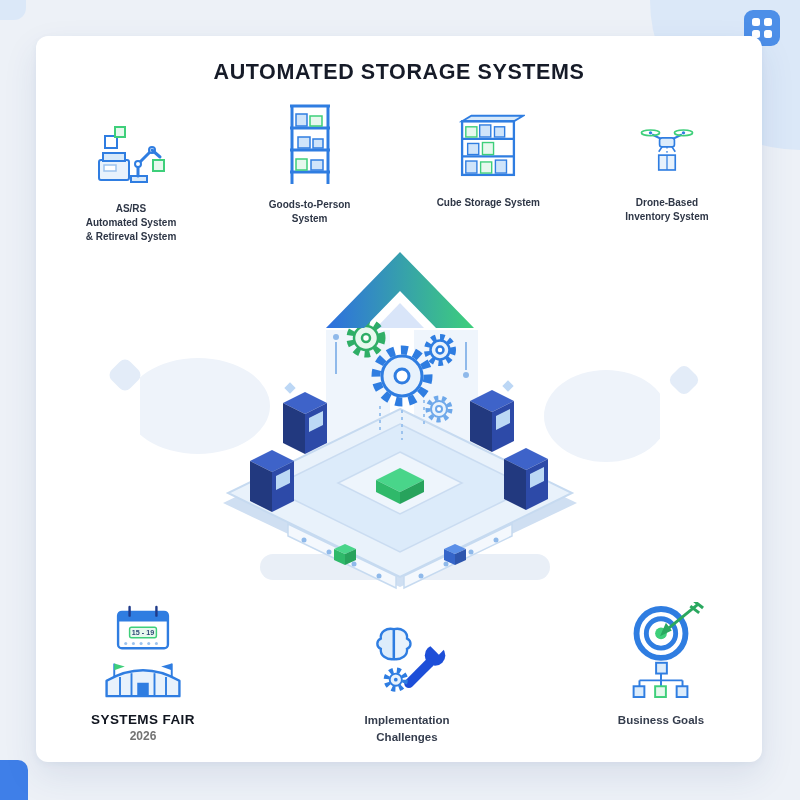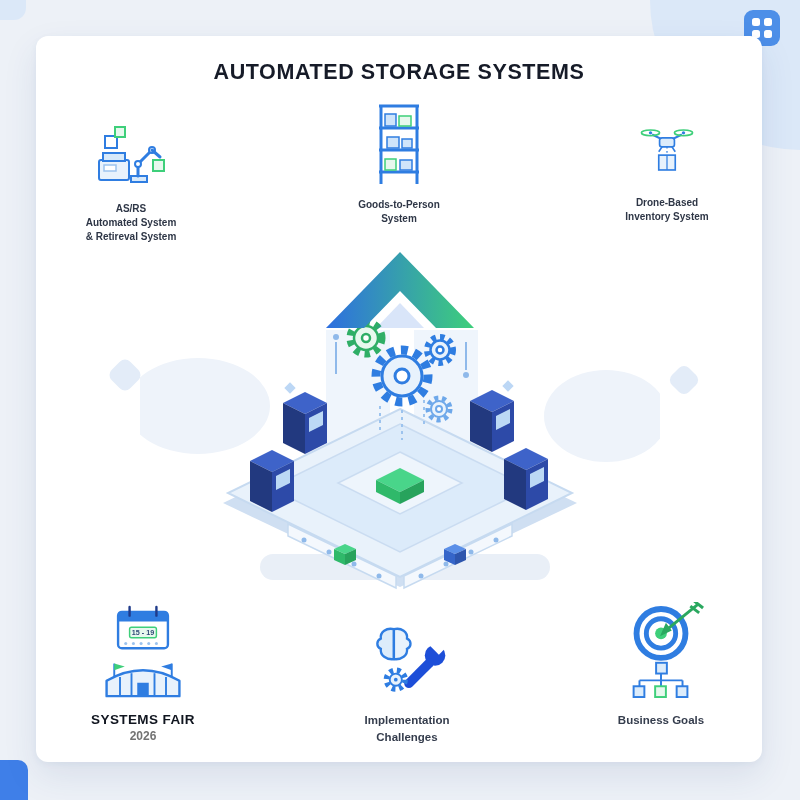--- a/index.html
+++ b/index.html
@@ -92,20 +92,39 @@
           <rect x="39" y="41" width="10" height="9" fill="#cfe4fa" stroke="#2f7de1" stroke-width="1.5"></rect>
           <rect x="22" y="61" width="11" height="11" fill="#e7f8ee" stroke="#3ecf7a" stroke-width="1.5"></rect>
           <rect x="37" y="62" width="12" height="10" fill="#cfe4fa" stroke="#2f7de1" stroke-width="1.5"></rect>
         </svg>
         <div class="label">
           <span>Goods-to-Person</span>
           <span>System</span>
         </div>
       </div>
 
+      <div class="sys c4">
+        <svg viewBox="0 0 80 80">
+          <polygon points="12,10 22,4 78,4 68,10" fill="#d7e9fa" stroke="#2f7de1" stroke-width="2"></polygon>
+          <rect x="12" y="10" width="56" height="58" fill="none" stroke="#2f7de1" stroke-width="2.5"></rect>
+          <line x1="12" y1="29" x2="68" y2="29" stroke="#2f7de1" stroke-width="2.5"></line>
+          <line x1="12" y1="48" x2="68" y2="48" stroke="#2f7de1" stroke-width="2.5"></line>
+          <rect x="16" y="16" width="12" height="11" fill="#e7f8ee" stroke="#3ecf7a" stroke-width="1.5"></rect>
+          <rect x="31" y="14" width="12" height="13" fill="#cfe4fa" stroke="#2f7de1" stroke-width="1.5"></rect>
+          <rect x="47" y="16" width="11" height="11" fill="#cfe4fa" stroke="#2f7de1" stroke-width="1.5"></rect>
+          <rect x="18" y="34" width="12" height="12" fill="#cfe4fa" stroke="#2f7de1" stroke-width="1.5"></rect>
+          <rect x="34" y="33" width="12" height="13" fill="#e7f8ee" stroke="#3ecf7a" stroke-width="1.5"></rect>
+          <rect x="16" y="53" width="12" height="13" fill="#cfe4fa" stroke="#2f7de1" stroke-width="1.5"></rect>
+          <rect x="32" y="54" width="12" height="12" fill="#e7f8ee" stroke="#3ecf7a" stroke-width="1.5"></rect>
+          <rect x="48" y="52" width="12" height="14" fill="#cfe4fa" stroke="#2f7de1" stroke-width="1.5"></rect>
+        </svg>
+        <div class="label">
+          <span>Cube Storage System</span>
+        </div>
+      </div>
 
       <div class="sys c5">
         <svg viewBox="0 0 80 80">
           <line x1="22" y1="20" x2="34" y2="26" stroke="#2f7de1" stroke-width="2.5"></line>
           <line x1="58" y1="20" x2="46" y2="26" stroke="#2f7de1" stroke-width="2.5"></line>
           <ellipse cx="20" cy="18" rx="11" ry="3.5" fill="none" stroke="#3ecf7a" stroke-width="2"></ellipse>
           <ellipse cx="60" cy="18" rx="11" ry="3.5" fill="none" stroke="#3ecf7a" stroke-width="2"></ellipse>
           <circle cx="20" cy="18" r="2" fill="#2f7de1"></circle>
           <circle cx="60" cy="18" r="2" fill="#2f7de1"></circle>
           <rect x="31" y="24" width="18" height="11" rx="3" fill="#dcecfb" stroke="#2f7de1" stroke-width="2"></rect>

